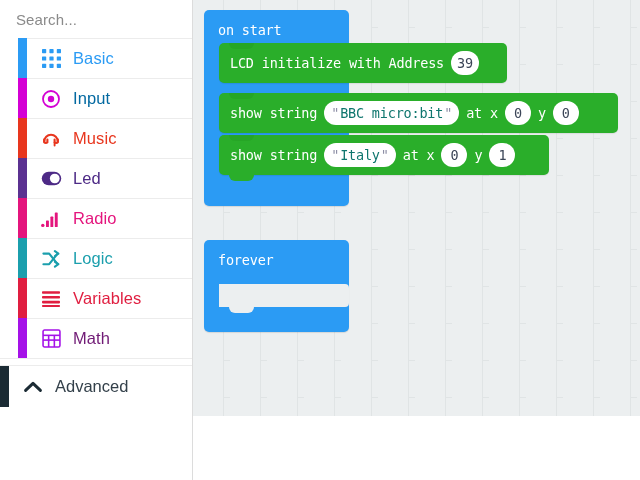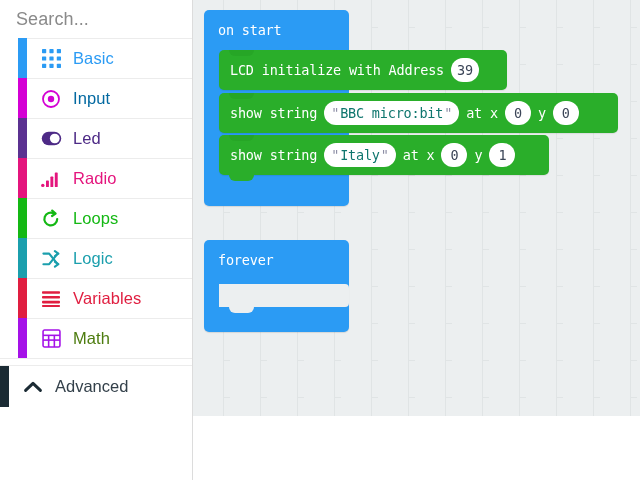--- a/index.html
+++ b/index.html
@@ -42,21 +42,21 @@
     padding: 0 14px 0 16px;
     box-sizing: border-box;
     background: #fff;
   }
   .search-input {
     flex: 1 1 auto;
     border: none;
     outline: none;
     background: transparent;
     font-family: "Liberation Sans", sans-serif;
-    font-size: 18px;
+    font-size: 15px;
     color: #4d4d4d;
     padding: 0;
     letter-spacing: 0.1px;
   }
   .search-input::placeholder {
     color: #8a8a8a;
     opacity: 1;
   }
 
   .cat-list {
@@ -290,20 +290,32 @@
         <span class="accent" style="background:#d400d4"></span>
         <span class="cat-ico">
           <svg width="20" height="20" viewBox="0 0 20 20" fill="none" stroke="#d400d4" stroke-width="1.8">
             <circle cx="10" cy="10" r="8"></circle>
             <circle cx="10" cy="10" r="3.2" fill="#d400d4" stroke="none"></circle>
           </svg>
         </span>
         <span class="cat-label" style="color:#0369a1">Input</span>
       </div>
 
+      <div class="cat-row">
+        <span class="accent" style="background:#e8361e"></span>
+        <span class="cat-ico">
+          <svg width="20" height="20" viewBox="0 0 20 20" fill="none" stroke="#e8361e" stroke-width="2.1" stroke-linecap="round">
+            <path d="M3.2 12.5 A6.8 6.8 0 0 1 16.8 12.5"></path>
+            <path d="M3.2 10.6 L3.2 13.2 A2.1 2.1 0 0 0 6.4 13.2 L6.4 10.6"></path>
+            <path d="M13.6 10.6 L13.6 13.2 A2.1 2.1 0 0 0 16.8 13.2 L16.8 10.6"></path>
+            <path d="M13.6 13.6 L13.6 16.6" stroke-width="1.9"></path>
+          </svg>
+        </span>
+        <span class="cat-label" style="color:#e8361e">Music</span>
+      </div>
 
       <div class="cat-row">
         <span class="accent" style="background:#5b3191"></span>
         <span class="cat-ico">
           <svg width="21" height="21" viewBox="0 0 22 16">
             <rect x="0.8" y="0.8" width="20.4" height="14.4" rx="7.2" fill="#4d2a86"></rect>
             <circle cx="14.4" cy="8" r="5.1" fill="#ffffff"></circle>
           </svg>
         </span>
         <span class="cat-label" style="color:#4d2a86">Led</span>
@@ -315,30 +327,20 @@
           <svg width="20" height="20" viewBox="0 0 20 20" fill="#e4157d">
             <circle cx="1.8" cy="16.4" r="1.7"></circle>
             <rect x="5.0" y="11.4" width="2.9" height="6.7" rx="0.7"></rect>
             <rect x="9.4" y="7.6" width="2.9" height="10.5" rx="0.7"></rect>
             <rect x="13.8" y="3.4" width="2.9" height="14.7" rx="0.7"></rect>
           </svg>
         </span>
         <span class="cat-label" style="color:#e4157d">Radio</span>
       </div>
 
-      <div class="cat-row">
-        <span class="accent" style="background:#14b814"></span>
-        <span class="cat-ico">
-          <svg width="20" height="20" viewBox="0 0 20 20" fill="none" stroke="#14b814" stroke-width="2.2" stroke-linecap="round">
-            <path d="M16.2 10 A6.4 6.4 0 1 1 12.9 4.4"></path>
-            <path d="M11.2 1.6 L14.6 4.6 L11.0 7.0" stroke-linejoin="round"></path>
-          </svg>
-        </span>
-        <span class="cat-label" style="color:#14b814">Loops</span>
-      </div>
 
       <div class="cat-row">
         <span class="accent" style="background:#1b9fad"></span>
         <span class="cat-ico">
           <svg width="20" height="20" viewBox="0 0 20 20" fill="none" stroke="#1b9fad" stroke-width="2.1" stroke-linecap="round" stroke-linejoin="round">
             <path d="M2.4 4.6 L8.2 4.6 L16.6 15.2"></path>
             <path d="M2.4 15.2 L8.2 15.2 L16.6 4.6"></path>
             <path d="M13.9 2.2 L17.4 4.6 L13.9 7.0"></path>
             <path d="M13.9 12.8 L17.4 15.2 L13.9 17.6"></path>
           </svg>
@@ -363,21 +365,21 @@
         <span class="accent" style="background:#a512e8"></span>
         <span class="cat-ico">
           <svg width="19" height="19" viewBox="0 0 18 18" fill="none" stroke="#a512e8" stroke-width="1.5">
             <rect x="1" y="1" width="16" height="16" rx="1.4"></rect>
             <line x1="1" y1="6" x2="17" y2="6"></line>
             <line x1="1" y1="10.5" x2="17" y2="10.5"></line>
             <line x1="6.3" y1="6" x2="6.3" y2="17"></line>
             <line x1="11.7" y1="6" x2="11.7" y2="17"></line>
           </svg>
         </span>
-        <span class="cat-label" style="color:#4d7c0f">Math</span>
+        <span class="cat-label" style="color:#701a75">Math</span>
       </div>
 
 
       <div class="cat-sep"></div>
 
       <div class="adv-row">
         <span class="accent"></span>
         <span class="cat-ico">
           <svg width="20" height="14" viewBox="0 0 20 14" fill="none" stroke="#1b2b34" stroke-width="3" stroke-linecap="round" stroke-linejoin="round">
             <path d="M2.6 10.4 L10 3.4 L17.4 10.4"></path>
@@ -391,21 +393,21 @@
 
   <div id="canvas">
     <div class="blk-layer">
 
       <div class="evt" style="left:11px; top:10px; width:145px; height:196px;">
         <span class="btxt hdr">on start</span>
       </div>
 
       <div style="position:absolute; left:26px; top:176px; width:130px; height:0px;"></div>
 
-      <div class="stmt" style="left:26px; top:50px; width:288px; height:40px;">
+      <div class="stmt" style="left:26px; top:43px; width:288px; height:40px;">
         <span class="notch"></span>
         <span class="btxt lbl">LCD initialize with Address</span>
         <span class="field num">39</span>
       </div>
 
       <div class="stmt" style="left:26px; top:93px; width:399px; height:40px;">
         <span class="notch"></span>
         <span class="btxt lbl">show string</span>
         <span class="field str">
           <span class="q">"</span>

